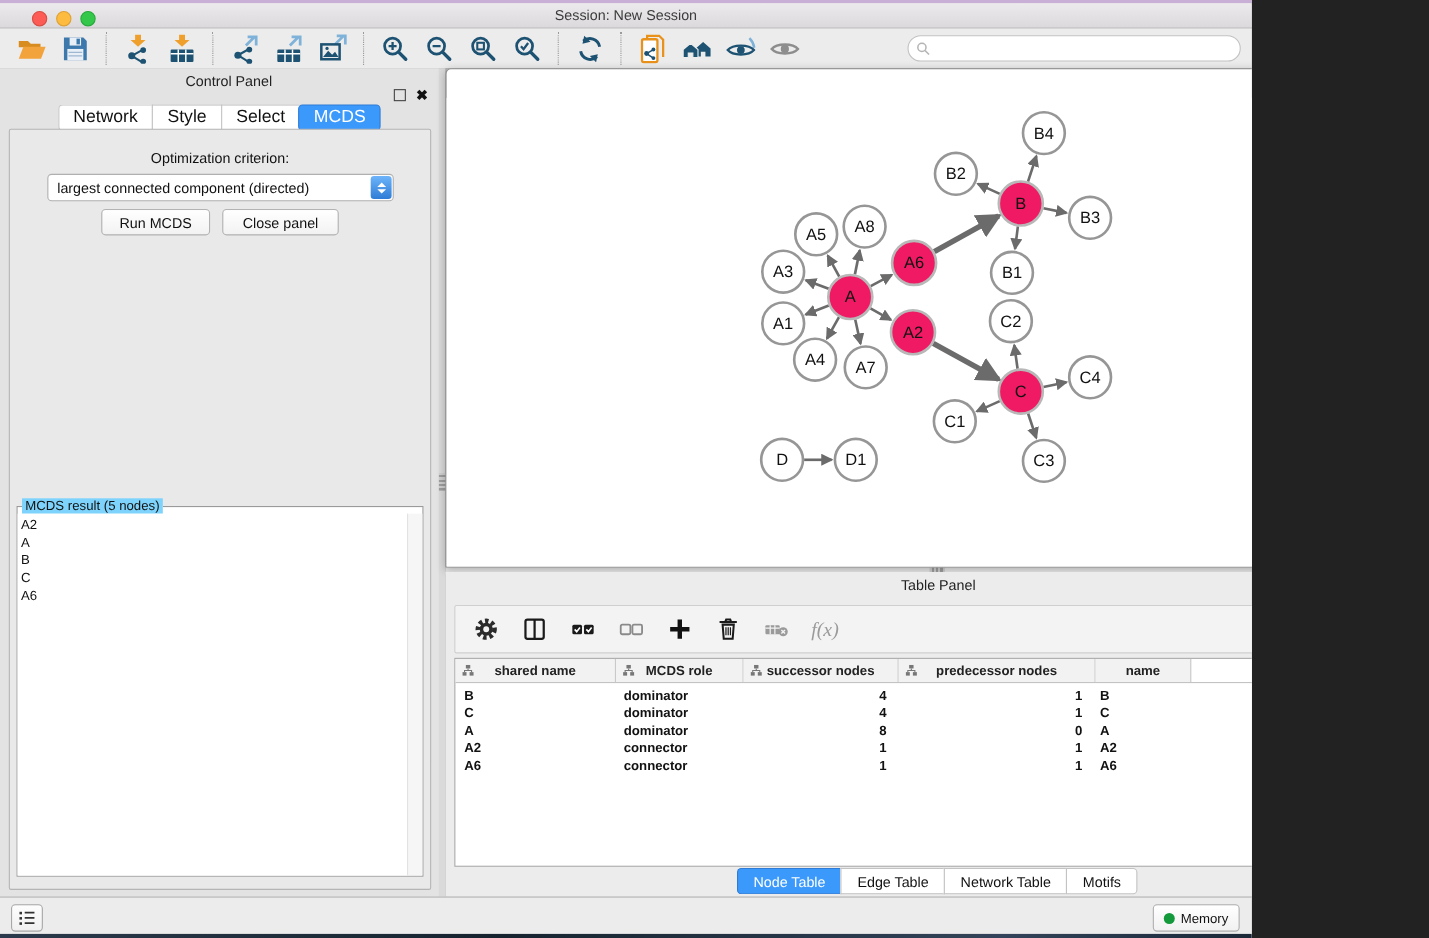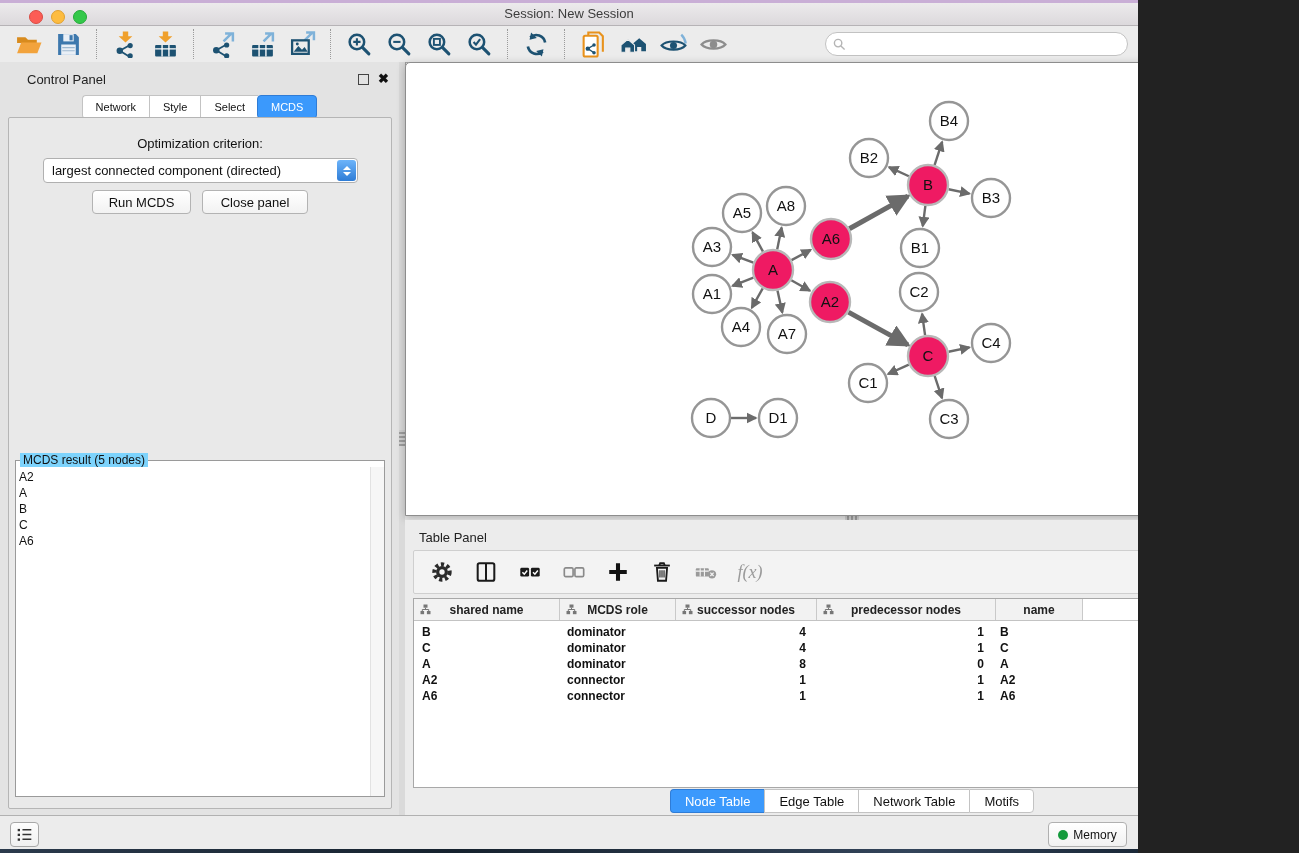--- a/index.html
+++ b/index.html
@@ -23,27 +23,27 @@
   .tb-group{display:flex;align-items:center;height:32px;padding:0 8px;}
   .tb-sep{width:0;height:30px;border-left:1px dotted #9a9a9a;}
   .tb-btn{width:40px;height:32px;display:flex;align-items:center;justify-content:center;}
   .tb-btn svg{width:27px;height:27px;}
   #search-box{margin-left:auto;margin-right:10px;width:294px;height:22px;background:#fff;
     border:1px solid #c2c2c2;border-radius:12px;display:flex;align-items:center;padding-left:7px;}
   #search-box svg{width:13px;height:13px;opacity:.55;}
   
   #control-panel{position:absolute;left:0;top:62px;width:399px;height:753px;background:#e3e3e3;}
   .panel-header{height:26px;display:flex;align-items:center;font-size:13px;color:#222;
-    padding:4px 10px 0 27px;}
+    padding:4px 10px 0 27px;flex-direction:column;}
   .panel-header .ph-icons{margin-left:auto;display:flex;align-items:center;gap:9px;}
   .float-icon{width:9px;height:9px;border:1.5px solid #444;display:inline-block;}
   .close-icon{font-size:13px;font-weight:bold;color:#111;line-height:10px;}
   #cp-tabs{position:absolute;left:0;top:33px;width:100%;display:flex;justify-content:center;}
   .cp-tab{height:22px;padding:0 13px;background:#fff;border:1px solid #c3c3c3;border-right:none;
-    font-size:11px;color:#111;display:flex;align-items:center;}
+    font-size:16px;color:#111;display:flex;align-items:center;}
   .cp-tab:first-child{border-radius:4px 0 0 4px;}
   .cp-tab.active{background:#3b99fc;color:#fff;border:1px solid #2f7cd6;border-radius:4px;
     margin-left:-1px;}
   #cp-content{position:absolute;left:8px;top:55px;width:382px;height:690px;background:#e9e9e9;
     border:1px solid #b5b5b5;border-radius:2px;}
   #opt-label{margin-top:18px;text-align:center;font-size:13px;color:#111;}
   #criterion-select{position:absolute;left:34px;top:40px;width:313px;height:23px;background:#fff;
     border:1px solid #b0b0b0;border-radius:4px;display:flex;align-items:center;}
   #criterion-select .val{flex:1;font-size:13px;color:#111;padding-left:8px;white-space:nowrap;}
   #criterion-select .stepper{width:19px;height:21px;margin:1px;border-radius:3px;

